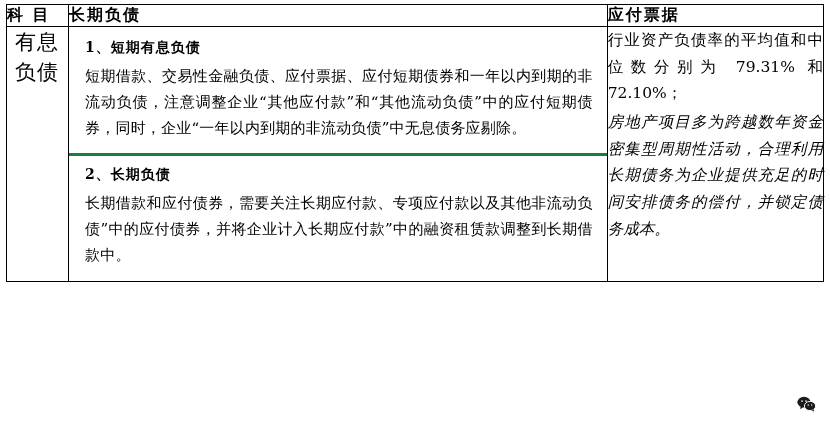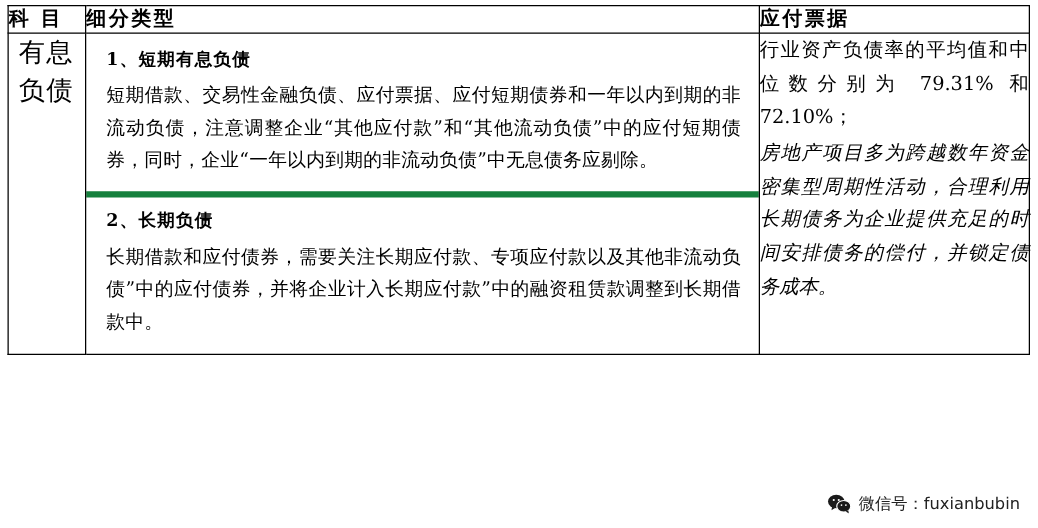--- a/index.html
+++ b/index.html
@@ -57,21 +57,21 @@
     padding: 0 8px;
   }
 
   .detail-cell {
     padding: 0;
   }
   .detail-block {
     padding: 12px 14px 12px 16px;
   }
   .detail-block.second {
-    border-top: 5px solid #15803d;
+    border-top: 3px solid #15803d;
     padding-top: 10px;
   }
   .blk-title {
     font-weight: bold;
     font-size: 14px;
     letter-spacing: 1px;
     margin: 0 0 7px 0;
   }
   .blk-body {
     font-size: 15px;
@@ -123,21 +123,21 @@
 
   <table class="doc-table">
     <colgroup>
       <col class="col-subject">
       <col class="col-detail">
       <col class="col-data">
     </colgroup>
     <thead>
       <tr>
         <th class="hdr">科 目</th>
-        <th class="hdr">细分类型</th>
+        <th class="hdr">长期负债</th>
         <th class="hdr">应付票据</th>
       </tr>
     </thead>
     <tbody>
       <tr>
         <td class="subject-cell">
           <span class="sc-inner">有息负债</span>
         </td>
         <td class="detail-cell">
           <div class="detail-block">
@@ -163,16 +163,15 @@
         <ellipse cx="7" cy="6.2" rx="6.6" ry="5.4" fill="#1a1a1a"></ellipse>
         <polygon points="3.6,10 3.2,13.2 6.1,11.3" fill="#1a1a1a"></polygon>
         <ellipse cx="13" cy="10" rx="5.6" ry="4.6" fill="#1a1a1a" stroke="#ffffff" stroke-width="0.9"></ellipse>
         <polygon points="16.6,13.2 17.1,15.7 14.6,14.2" fill="#1a1a1a"></polygon>
         <circle cx="5" cy="5" r="0.85" fill="#ffffff"></circle>
         <circle cx="9" cy="5" r="0.85" fill="#ffffff"></circle>
         <circle cx="11.2" cy="9" r="0.7" fill="#ffffff"></circle>
         <circle cx="14.7" cy="9" r="0.7" fill="#ffffff"></circle>
       </svg>
     </span>
-    <span>微信号：fuxianbubin</span>
   </div>
 
 </div>
 
 </body></html>

